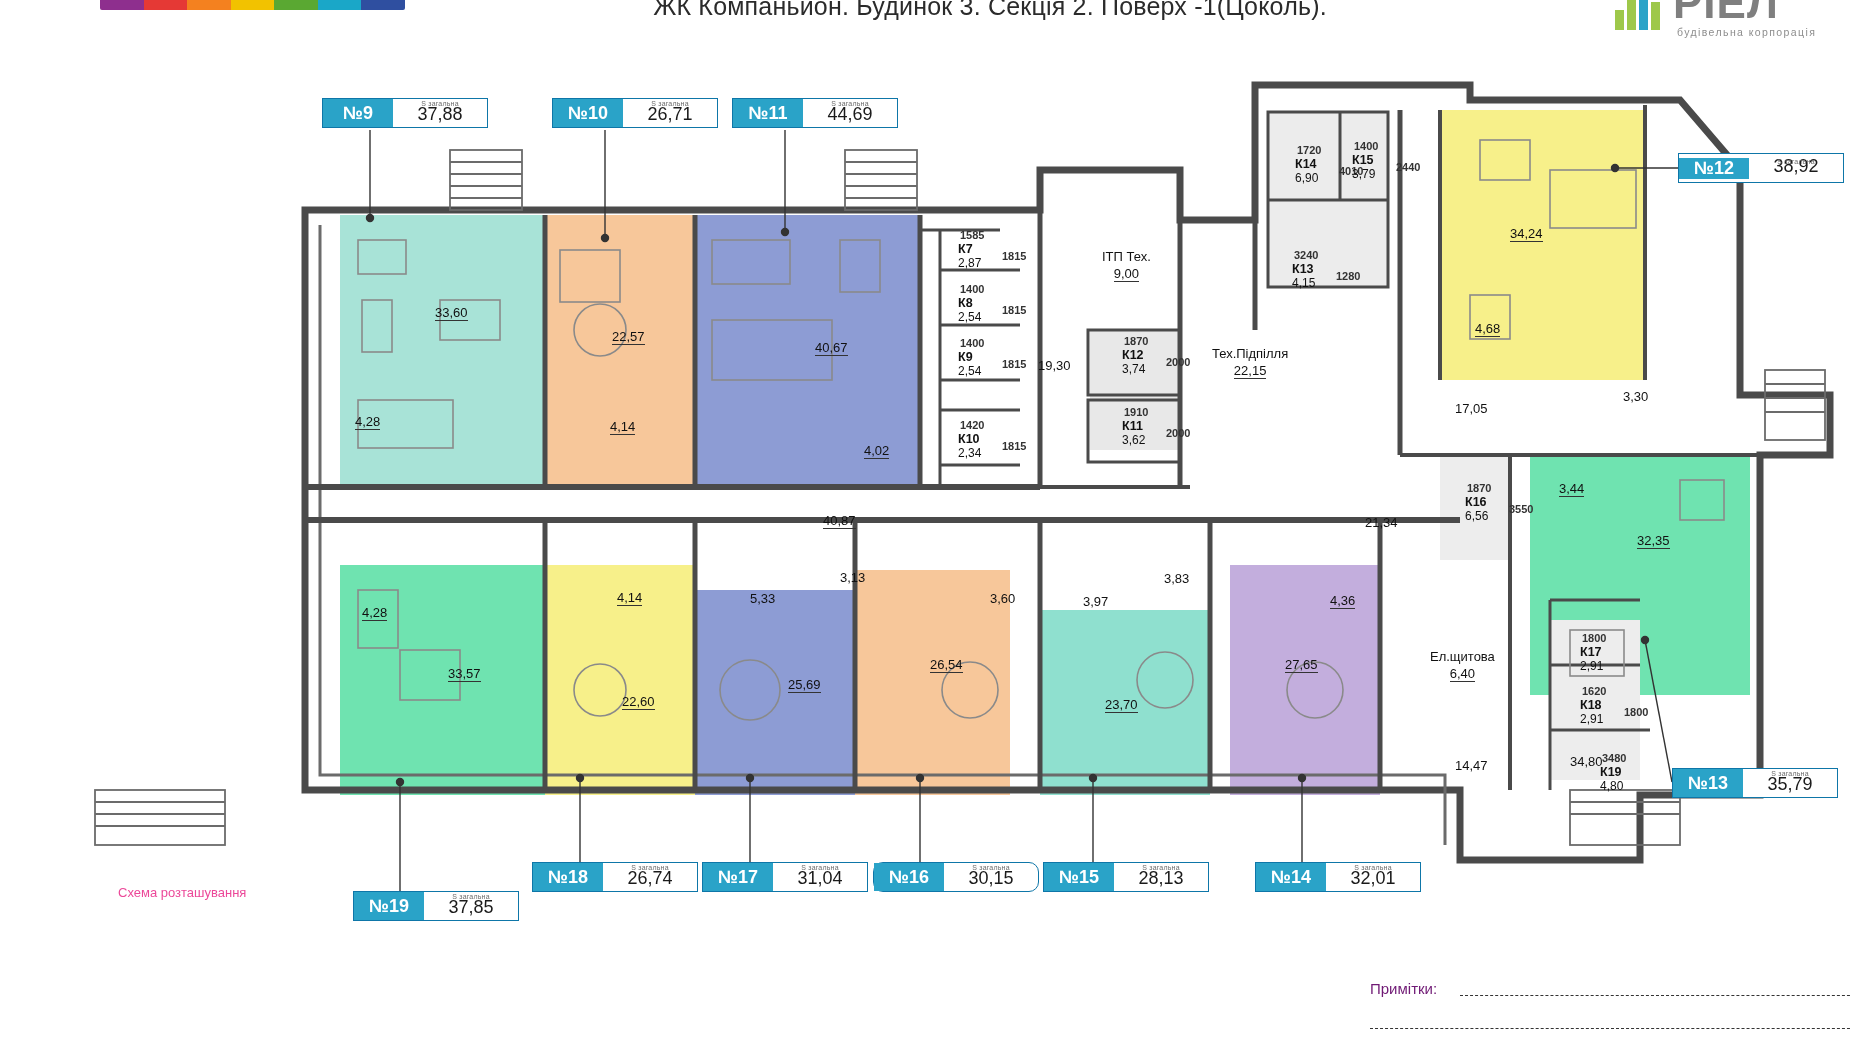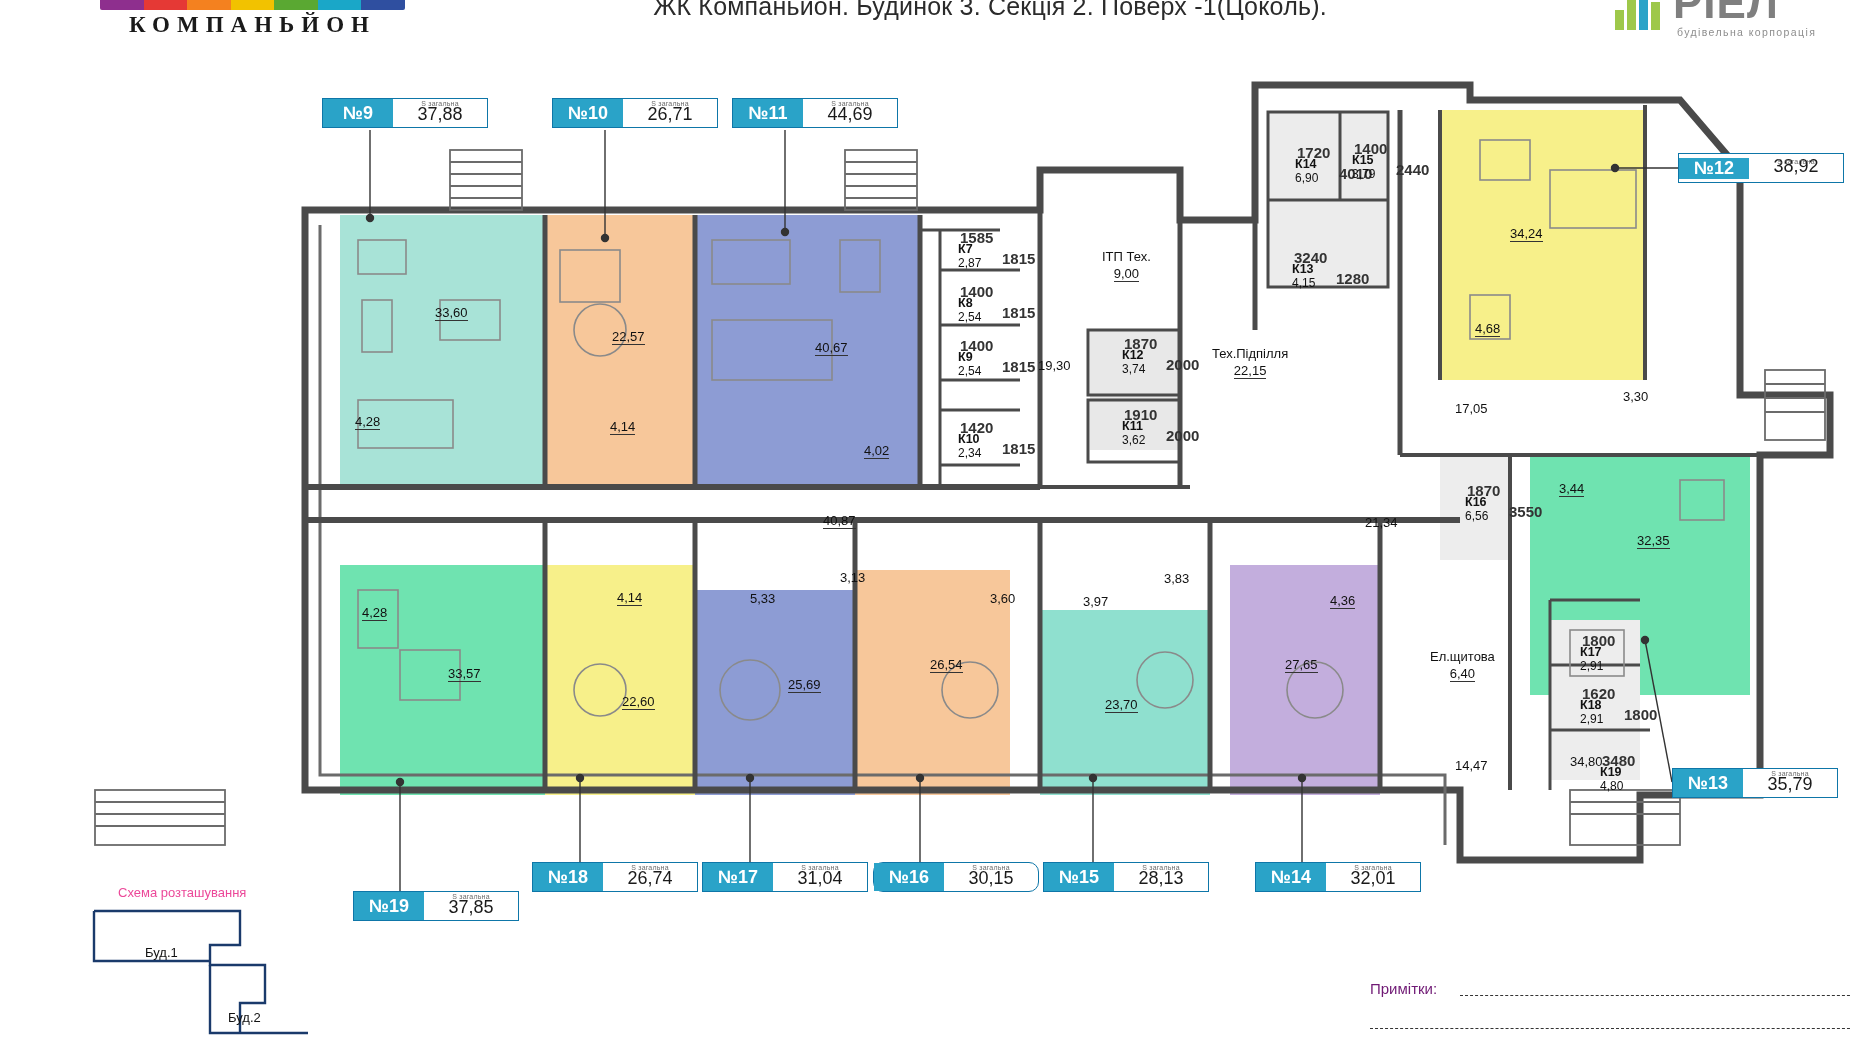--- a/index.html
+++ b/index.html
@@ -53,21 +53,21 @@
   }
   .chip .area .cap{
     position:absolute;left:0;top:1px;width:100%;text-align:center;
     font-size:7px;color:#6a6a6a;letter-spacing:.2px;
   }
   .chip .area .val{line-height:1;padding-bottom:3px;}
 
   
   .roomtxt{position:absolute;font-size:13px;color:#111;white-space:nowrap;}
   .roomtxt.u{border-bottom:1px solid #333;padding-bottom:0px;}
-  .roomtxt.tiny{font-size:15px;color:#333;}
+  .roomtxt.tiny{font-size:11px;color:#333;}
   .ktxt{position:absolute;font-size:12.5px;color:#111;font-weight:bold;white-space:nowrap;}
   .ktxt .a{font-weight:normal;display:block;font-size:12px;}
 
   
   .scheme-cap{position:absolute;left:78px;top:885px;font-size:13px;color:#ec4899;}
   .scheme{position:absolute;left:50px;top:905px;width:220px;height:130px;}
   .scheme .bl{position:absolute;font-size:13px;color:#111;}
 
   
   .notes{position:absolute;left:1330px;top:980px;font-size:15px;color:#701a75;}
@@ -83,21 +83,20 @@
   <div class="logo-komp">
     <div class="logo-bars">
       <i style="flex:1;background:#8e2f8e"></i>
       <i style="flex:1;background:#e53935"></i>
       <i style="flex:1;background:#f4811f"></i>
       <i style="flex:1;background:#f2c200"></i>
       <i style="flex:1;background:#5aa832"></i>
       <i style="flex:1;background:#1aa7c8"></i>
       <i style="flex:1;background:#2f4fa0"></i>
     </div>
-    <div class="logo-word">КОМПАНЬЙОН</div>
   </div>
 
   <div class="logo-riel">
     <div class="riel-mark">
       <i style="height:20px"></i>
         <i style="height:34px"></i>
         <i style="height:46px;background:#2aa3c8"></i>
         <i style="height:28px"></i>
     </div>
     <div class="riel-word">РІЕЛ</div>
@@ -384,31 +383,18 @@
       <div class="ktxt" style="left: 1252px; top: 262px;"><span>К13</span><span class="a">4,15</span><div class="roomtxt tiny" style="left: 2px; top: -13px;">3240</div><div class="roomtxt tiny" style="left: 44px; top: 8px;">1280</div></div>
       <div class="ktxt" style="left: 1255px; top: 157px;"><span>К14</span><span class="a">6,90</span><div class="roomtxt tiny" style="left: 2px; top: -13px;">1720</div><div class="roomtxt tiny" style="left: 44px; top: 8px;">4010</div></div>
       <div class="ktxt" style="left: 1312px; top: 153px;"><span>К15</span><span class="a">3,79</span><div class="roomtxt tiny" style="left: 2px; top: -13px;">1400</div><div class="roomtxt tiny" style="left: 44px; top: 8px;">2440</div></div>
       <div class="ktxt" style="left: 1425px; top: 495px;"><span>К16</span><span class="a">6,56</span><div class="roomtxt tiny" style="left: 2px; top: -13px;">1870</div><div class="roomtxt tiny" style="left: 44px; top: 8px; text-align: right;">3550</div></div>
       <div class="ktxt" style="left: 1540px; top: 645px;"><span>К17</span><span class="a">2,91</span><div class="roomtxt tiny" style="left: 2px; top: -13px;">1800</div></div>
       <div class="ktxt" style="left: 1540px; top: 698px;"><span>К18</span><span class="a">2,91</span><div class="roomtxt tiny" style="left: 2px; top: -13px;">1620</div><div class="roomtxt tiny" style="left: 44px; top: 8px;">1800</div></div>
       <div class="ktxt" style="left: 1560px; top: 765px;"><span>К19</span><span class="a">4,80</span><div class="roomtxt tiny" style="left: 2px; top: -13px;">3480</div></div>
     </div>
 
   <div class="scheme-cap">Схема розташування</div>
-  <div class="scheme">
-    <svg viewBox="0 0 220 130" style="position:absolute;left:0;top:0;width:220px;height:130px;">
-      <g fill="none" stroke="#1a3a6b" stroke-width="2.4">
-        <path d="M4 6 L150 6 L150 40 L120 40 L120 60 L175 60 L175 98 L150 98 L150 128"></path>
-        <path d="M4 6 L4 56 L120 56"></path>
-        <path d="M120 60 L120 128 L218 128"></path>
-      </g>
-    </svg>
-    <div id="scheme-blocks">
-        <div class="bl" style="left: 55px; top: 40px;">Буд.1</div>
-        <div class="bl" style="left: 138px; top: 105px;">Буд.2</div>
-      </div>
-  </div>
 
   <div class="notes">Примітки:</div>
   <div class="noteline" style="left:1420px;top:995px;width:400px;"></div>
   <div class="noteline" style="left:1330px;top:1028px;width:490px;"></div>
 
 </div>
 
 </body></html>

